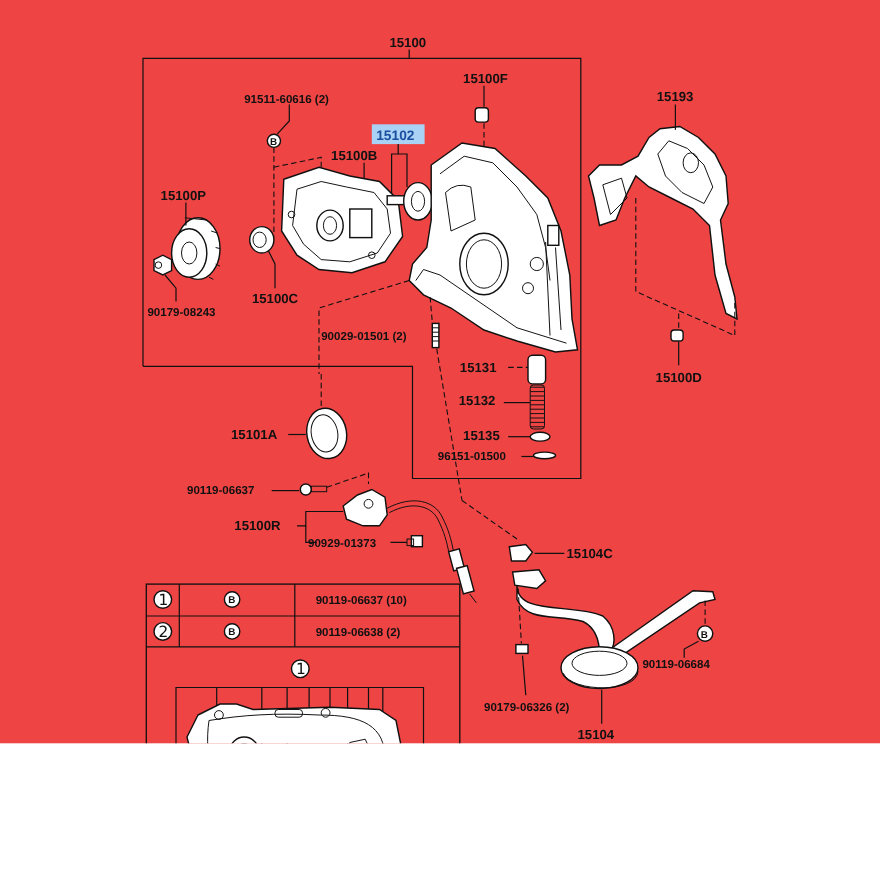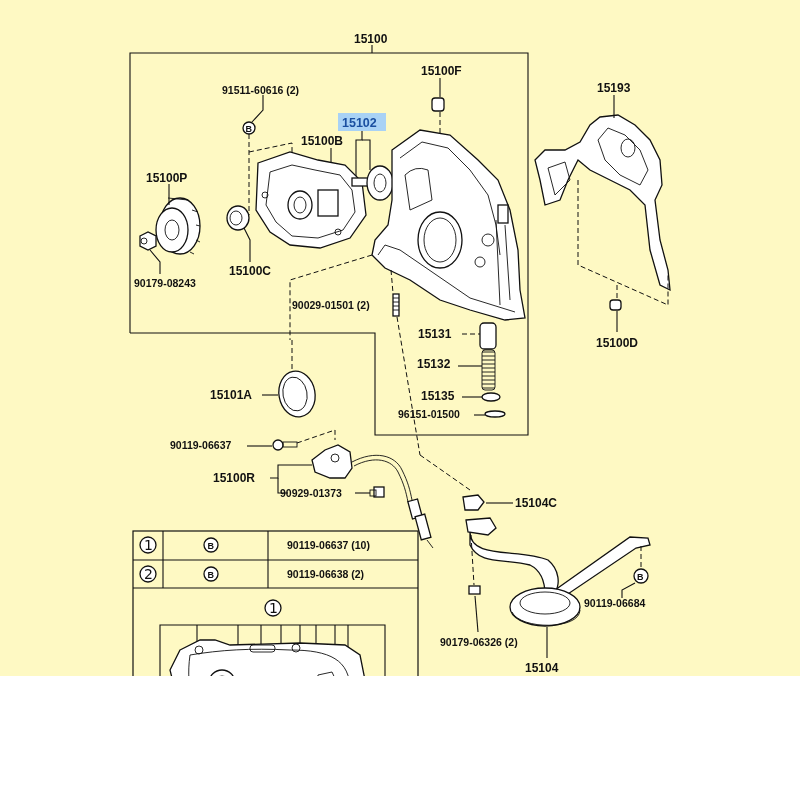--- a/index.html
+++ b/index.html
@@ -1,16 +1,16 @@
 <!DOCTYPE html>
 <html><head>
 <meta charset="utf-8">
 <style>
   html, body { margin: 0; padding: 0; background: #ffffff; }
-  #stage { position: relative; width: 800px; height: 676px; background: #fef9c3; overflow: hidden; }
+  #stage { position: relative; width: 800px; height: 676px; background: #ef4444; overflow: hidden; }
   svg { position: absolute; left: 0; top: 0; }
   .lbl { font-family: "Liberation Sans", sans-serif; font-weight: bold; font-size: 12px; fill: #111; }
   .lbl-sm { font-family: "Liberation Sans", sans-serif; font-weight: bold; font-size: 10.5px; fill: #111; }
   .hl { fill: #a9d2f5; }
   .hl-text { font-family: "Liberation Sans", sans-serif; font-weight: bold; font-size: 12.5px; fill: #1a4fa0; }
   .ln { stroke: #111; stroke-width: 1.1; fill: none; }
   .dash { stroke: #111; stroke-width: 1; fill: none; stroke-dasharray: 5 3; }
   .part { stroke: #111; stroke-width: 1.3; fill: #fff; }
   .part-thin { stroke: #111; stroke-width: 0.9; fill: none; }
   .box { stroke: #111; stroke-width: 1.2; fill: none; }

